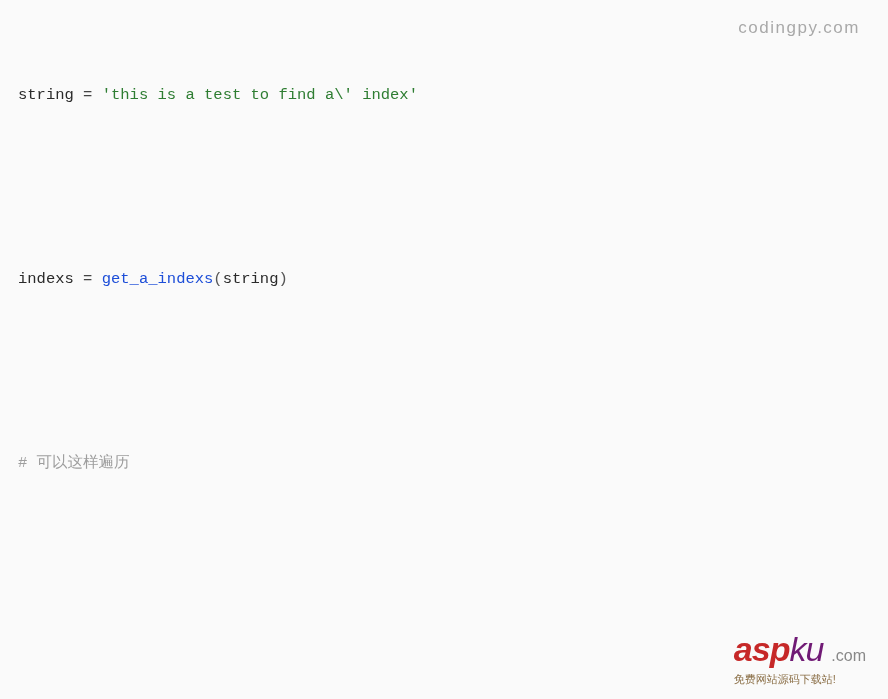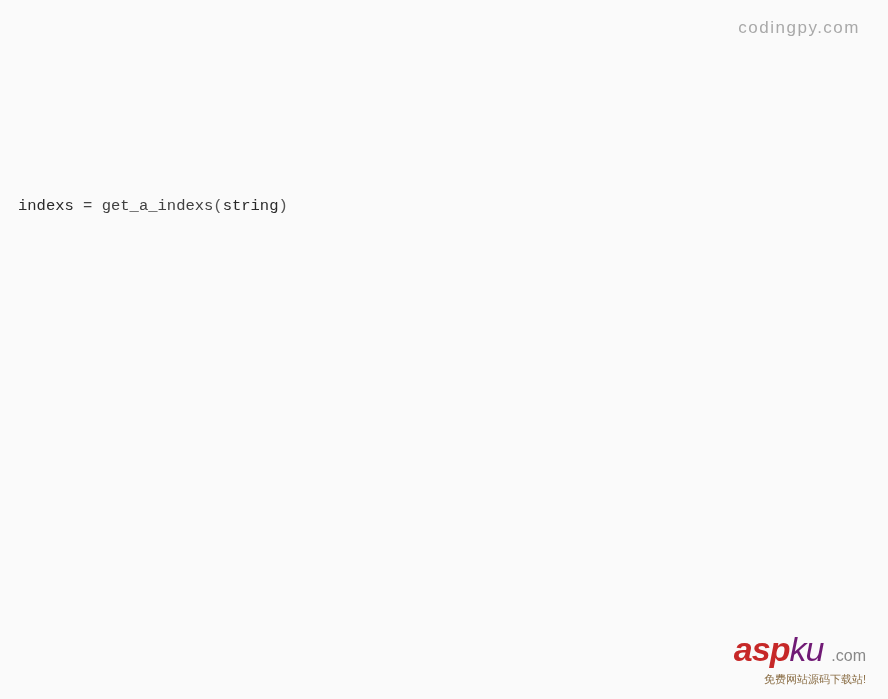--- a/index.html
+++ b/index.html
@@ -15,21 +15,21 @@
       overflow: hidden;
       color: #333;
     }
     .code-block { white-space: pre; }
     .line { margin-bottom: 8px; }
     .blank { height: 24px; }
     .kw { color: #b03060; font-weight: 600; }      
     .ident { color: #2a2a2a; font-weight: 500; }
     .op { color: #444; }
     .str { color: #2e7d32; font-weight: 500; }
-    .call { color: #404040; }
+    .call { color: #1d4ed8; }
     .punct { color: #555; }
     .cmt { color: #9e9e9e; }
     .watermark-top {
       position: absolute;
       top: 8px;
       right: 28px;
       text-align: left;
       color: #888;
       opacity: 0.55;
     }
@@ -43,21 +43,21 @@
       font-family: "Helvetica Neue", Arial, sans-serif;
       font-size: 17px;
       letter-spacing: 1.5px;
       color: #666;
       margin-top: 8px;
     }
     .watermark-bottom {
       position: absolute;
       bottom: 12px;
       right: 22px;
-      text-align: right;
+      text-align: left;
     }
     .watermark-bottom .logo-line {
       display: flex;
       align-items: baseline;
       justify-content: flex-end;
     }
     .watermark-bottom .asp {
       font-family: Arial, "Helvetica Neue", sans-serif;
       font-size: 34px;
       font-weight: 900;
@@ -84,27 +84,29 @@
       font-size: 11px;
       color: #8b6f47;
       margin-top: -2px;
     }
   </style>
 </head>
 <body>
 
 <div class="code-block">
 
+  <div class="line"><span class="ident">string</span><span class="op"> = </span><span class="str">'this is a test to find a\' index'</span></div>
 
   <div class="blank"></div>
 
   <div class="line"><span class="ident">indexs</span><span class="op"> = </span><span class="call">get_a_indexs</span><span class="punct">(</span><span class="ident">string</span><span class="punct">)</span></div>
 
   <div class="blank"></div>
 
+  <div class="line"><span class="cmt"># 可以这样遍历</span></div>
 
   <div class="blank"></div>
 
 
   
 
   
 
   
 

